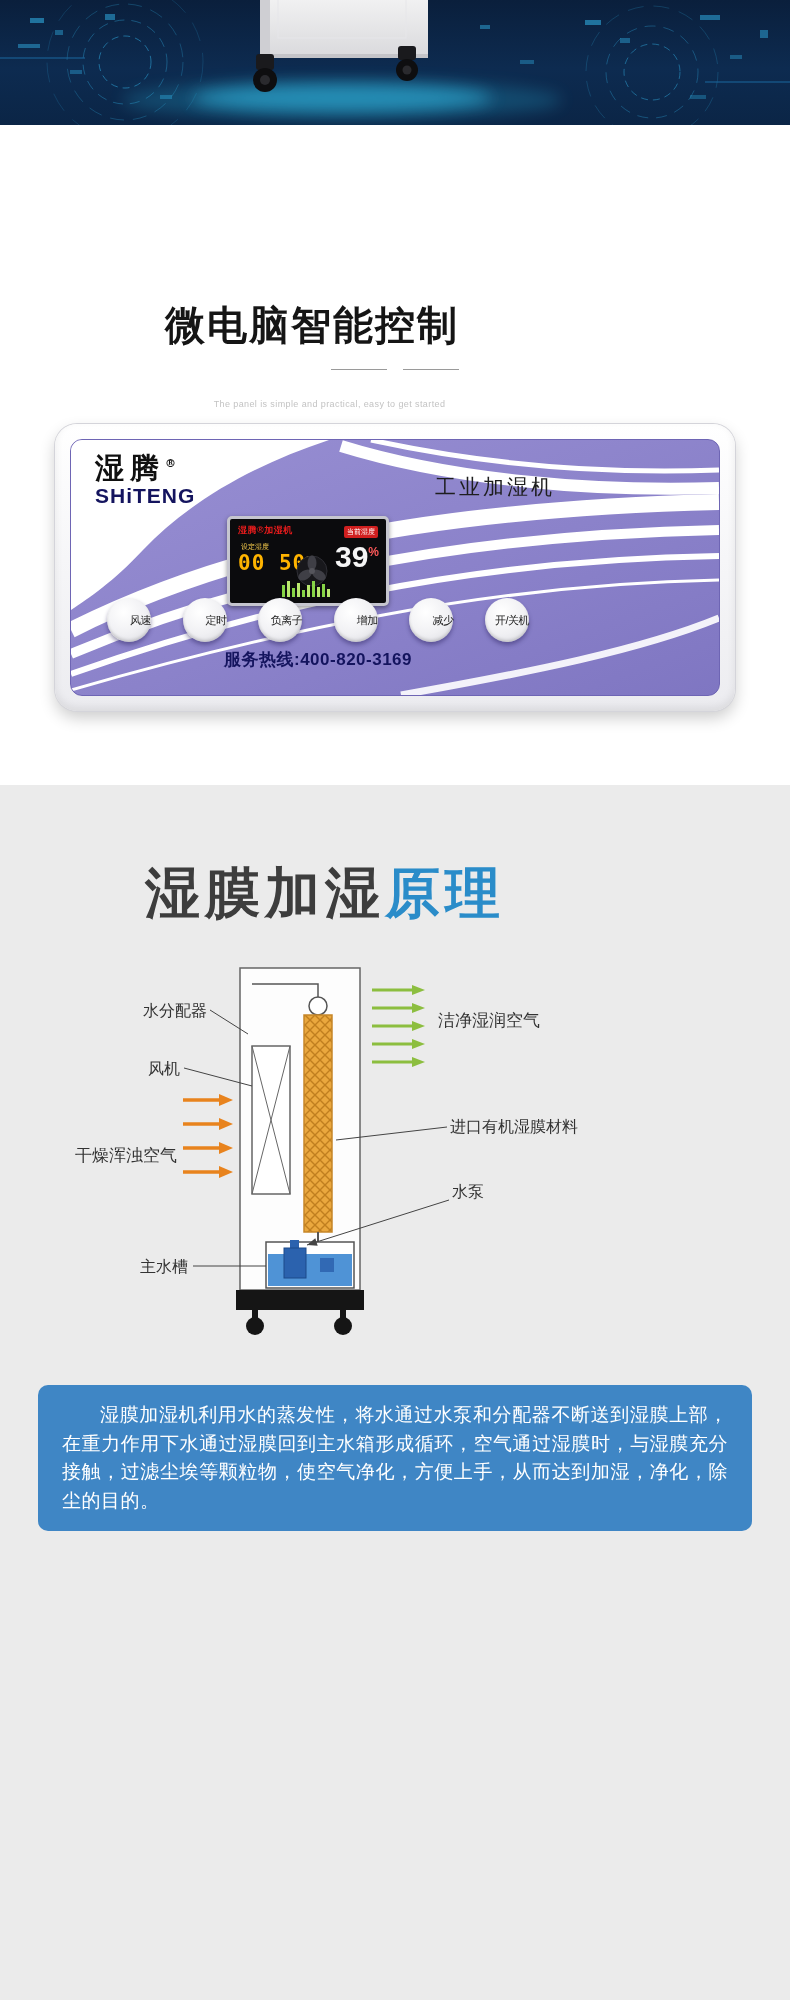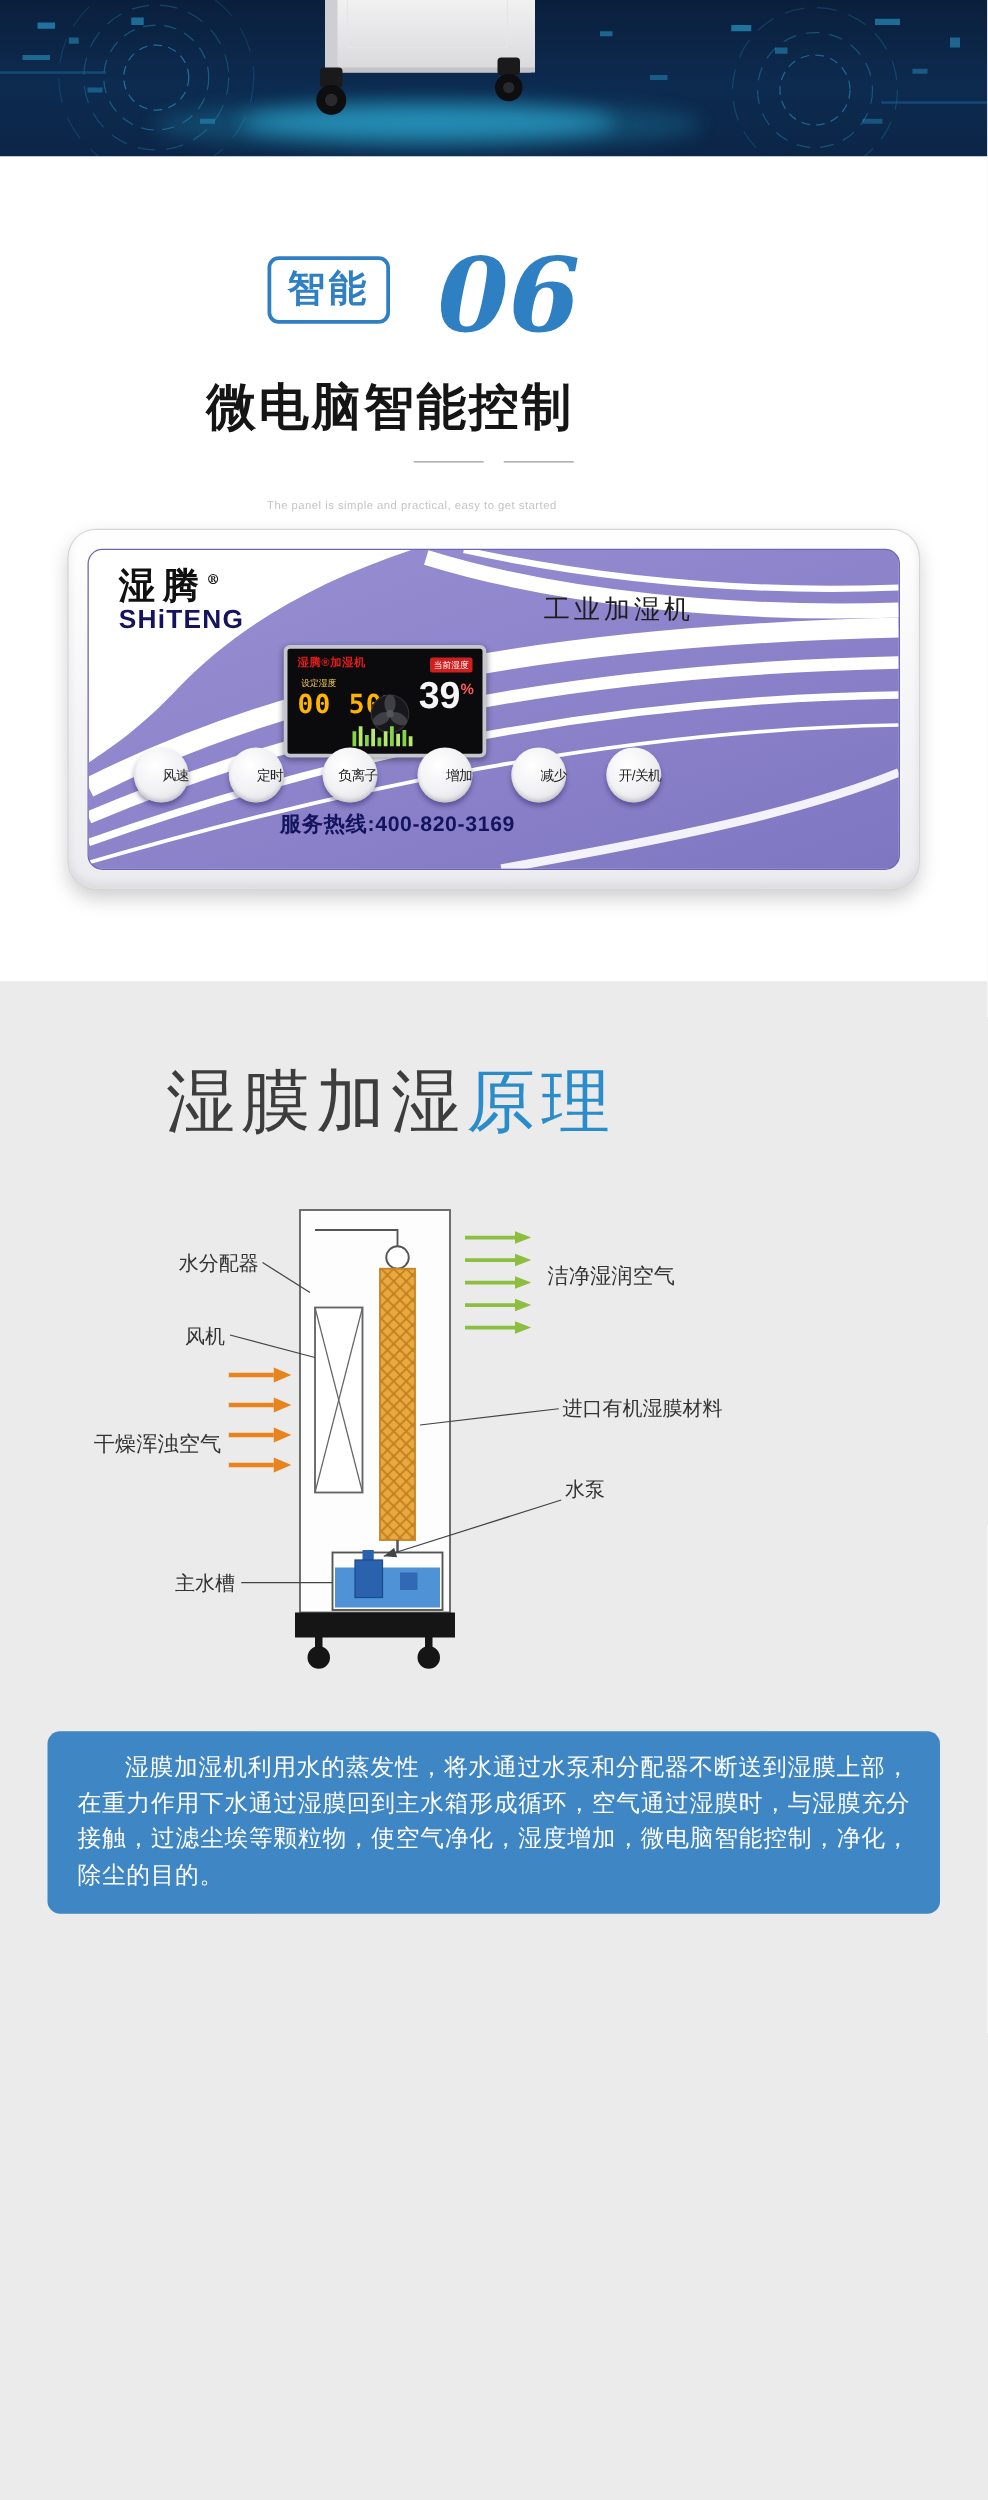--- a/index.html
+++ b/index.html
@@ -61,21 +61,21 @@
   .pbtn{width:44px;height:44px;border-radius:50%;
         background:radial-gradient(circle at 38% 32%,#ffffff 0%,#f0f0f3 55%,#d8d8de 100%);
         box-shadow:0 3px 4px rgba(40,30,90,.45),inset 0 -2px 3px rgba(0,0,0,.15);
         display:flex;align-items:center;justify-content:flex-end;cursor:pointer;}
   .pbtn span{font-size:11px;color:#222;letter-spacing:-.5px;white-space:nowrap;}
   .hotline{position:absolute;top:208px;left:36px;width:422px;text-align:center;
            font-size:17px;font-weight:700;color:#14145e;letter-spacing:.5px;}
 
   
   .principle{position:absolute;top:785px;left:0;width:790px;height:1215px;background:#ebebeb;}
-  .principle-title{position:absolute;top:60px;left:133px;margin:0;font-size:55px;font-weight:400;
+  .principle-title{position:absolute;top:60px;left:133px;margin:12px;font-size:55px;font-weight:700;
                    color:#3d3d3d;letter-spacing:5px;white-space:nowrap;}
   .principle-title .accent{color:#2a8cc9;}
   .diagram{position:absolute;top:165px;left:0;}
   .desc-box{position:absolute;top:600px;left:38px;width:714px;box-sizing:border-box;
             background:#3f86c5;border-radius:10px;padding:16px 24px;}
   .desc-box p{margin:0;color:#ffffff;font-size:19px;line-height:1.5;letter-spacing:.5px;
               text-align:justify;text-indent:2em;}
 </style>
 </head>
 <body>
@@ -140,26 +140,20 @@
         </g>
         <g>
           <rect x="398" y="46" width="18" height="14" rx="3" fill="#1a1a1d"></rect>
           <circle cx="407" cy="70" r="11" fill="#0e0e10"></circle>
           <circle cx="407" cy="70" r="4.5" fill="#2a2a2e"></circle>
         </g>
       </g>
     </svg>
   </div>
 
-  <div class="badge-group">
-    <div class="smart-badge">
-      <span>智能</span>
-    </div>
-    <div class="big-num">06</div>
-  </div>
   <h1 class="sec-title">微电脑智能控制</h1>
   <div class="subtitle">
     <span class="rule"></span>
     <span class="rule"></span>
   </div>
   <div class="subtitle-en">The panel is simple and practical, easy to get started</div>
 
   <div class="panel-outer">
     <div class="panel-inner">
       <svg width="648" height="255" viewBox="0 0 648 255">
@@ -313,17 +307,17 @@
       <text x="207" y="66" text-anchor="end" font-size="16" fill="#333">水分配器</text>
       <text x="180" y="124" text-anchor="end" font-size="16" fill="#333">风机</text>
       <text x="75" y="211" font-size="17" fill="#333">干燥浑浊空气</text>
       <text x="438" y="76" font-size="17" fill="#333">洁净湿润空气</text>
       <text x="450" y="182" font-size="16" fill="#333">进口有机湿膜材料</text>
       <text x="452" y="247" font-size="16" fill="#333">水泵</text>
       <text x="188" y="322" text-anchor="end" font-size="16" fill="#333">主水槽</text>
     </svg>
 
     <div class="desc-box">
-      <p>湿膜加湿机利用水的蒸发性，将水通过水泵和分配器不断送到湿膜上部，在重力作用下水通过湿膜回到主水箱形成循环，空气通过湿膜时，与湿膜充分接触，过滤尘埃等颗粒物，使空气净化，湿度增加，微电脑智能控制，净化，除尘的目的。</p>
+      <p>湿膜加湿机利用水的蒸发性，将水通过水泵和分配器不断送到湿膜上部，在重力作用下水通过湿膜回到主水箱形成循环，空气通过湿膜时，与湿膜充分接触，过滤尘埃等颗粒物，使空气净化，方便上手，从而达到加湿，净化，除尘的目的。</p>
     </div>
   </div>
 
 </div>
 
 </body></html>

